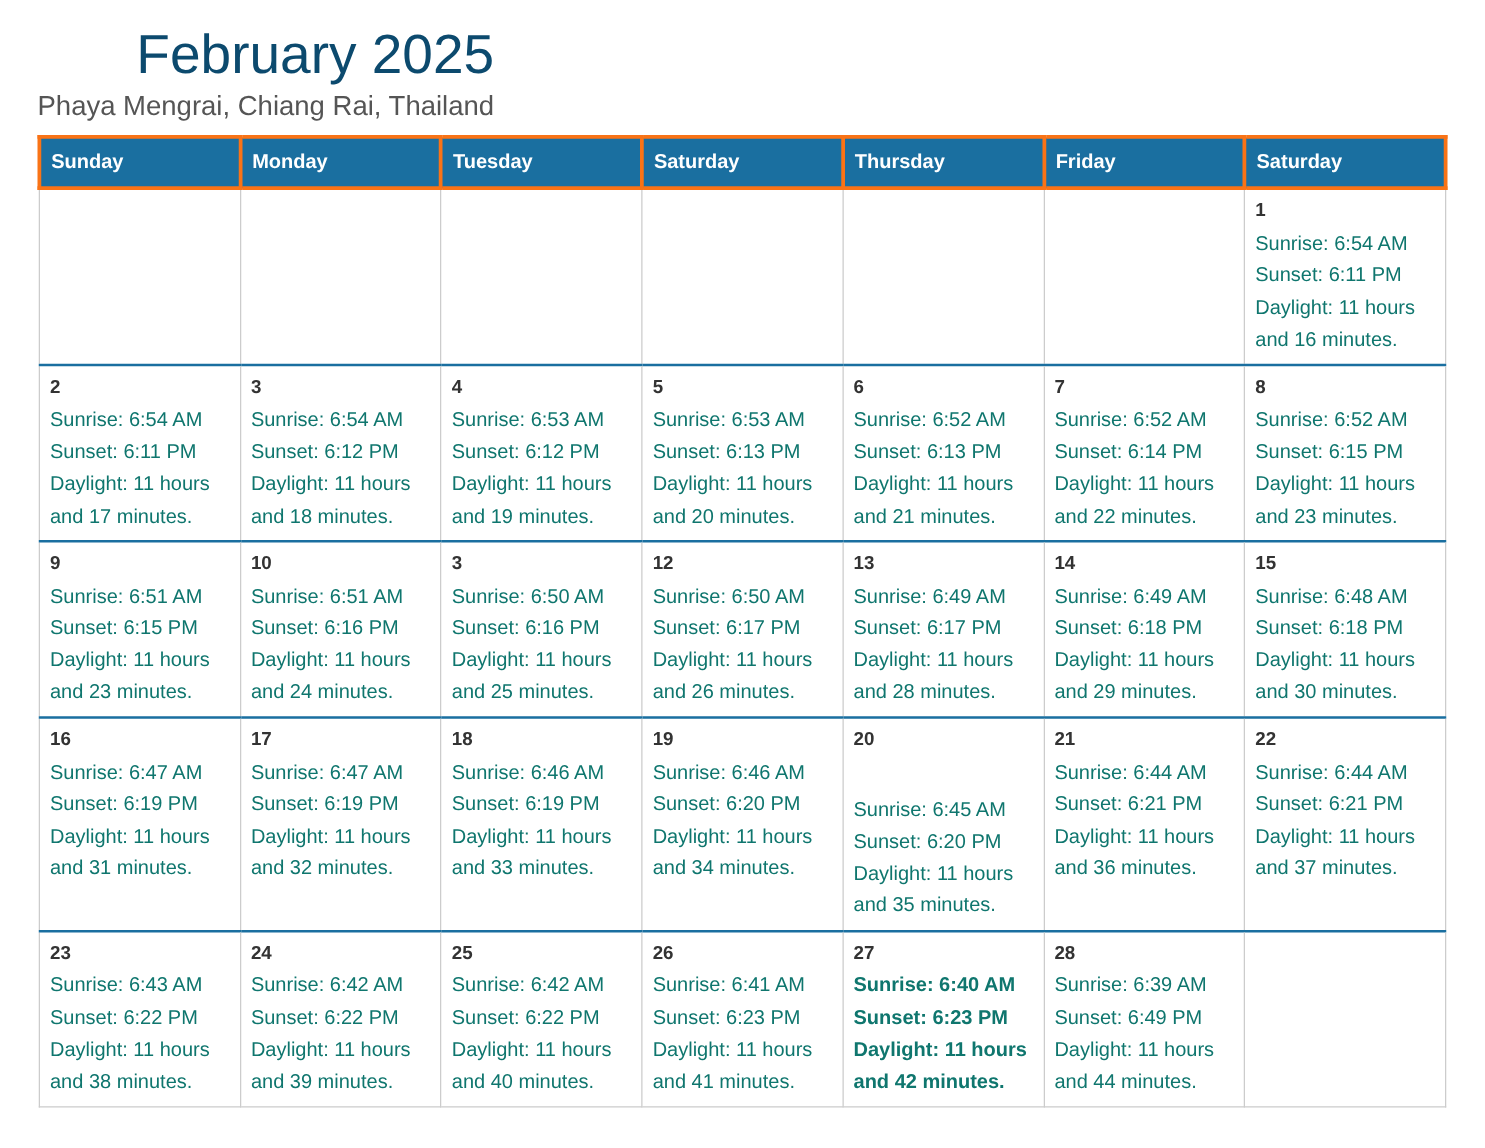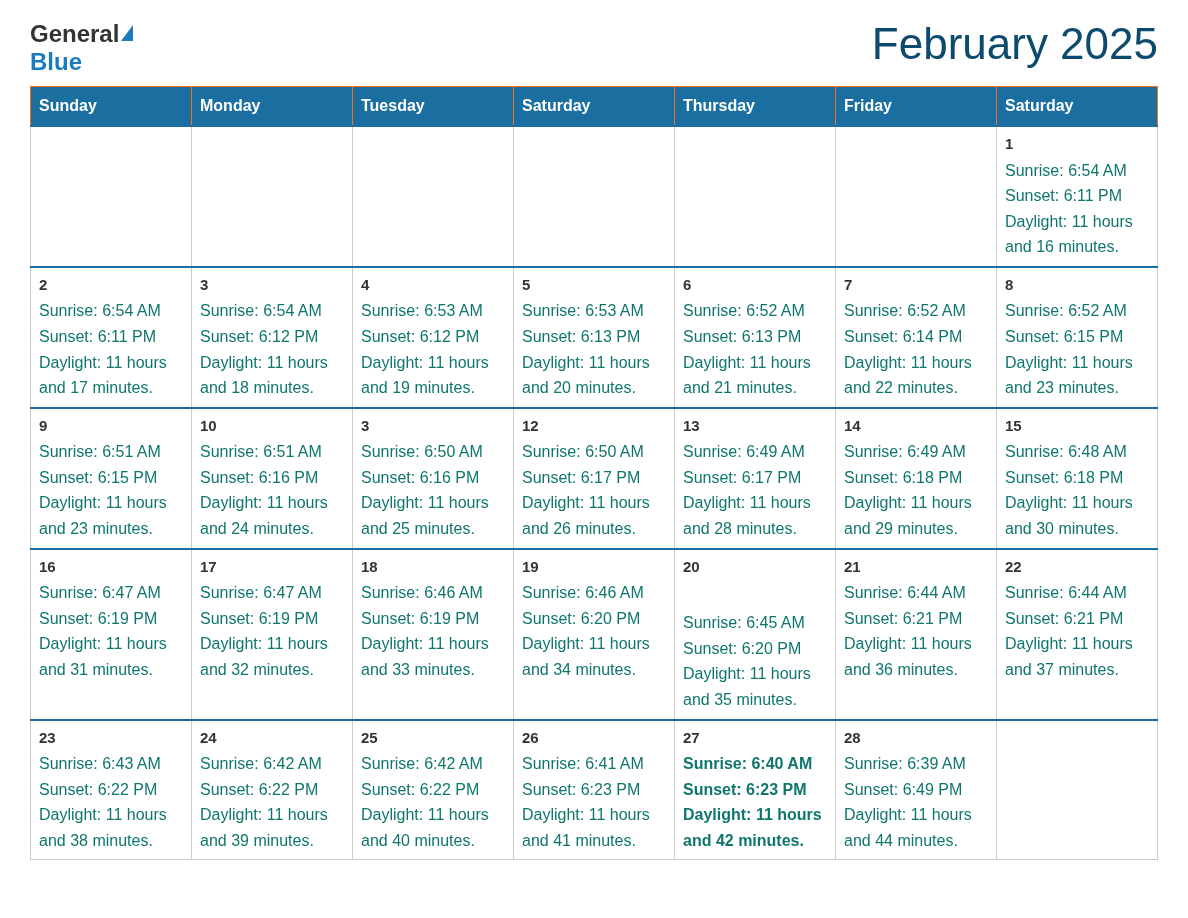--- a/index.html
+++ b/index.html
@@ -45,21 +45,21 @@
       border-collapse: collapse;
       margin-top: 10px;
     }
     thead tr th {
       background-color: #1a6fa0;
       color: #fff;
       font-size: 16px;
       font-weight: bold;
       padding: 10px 8px;
       text-align: left;
-      border: 1px solid #f97316;
+      border: 3px solid #f97316;
     }
     tbody tr td {
       width: 14.28%;
       vertical-align: top;
       border: 1px solid #ccc;
       border-top: 2px solid #1a6fa0;
       padding: 6px 8px;
       min-height: 110px;
       font-size: 12.5px;
       line-height: 1.5;
@@ -76,31 +76,23 @@
       line-height: 1.6;
     }
     tbody tr td.empty {
       background: #fff;
     }
   </style>
 </head>
 <body>
 
 <div class="header">
-  <div class="logo">
-    <div class="logo-line1">
-      <span style="font-size:24px;font-weight:bold;color:#333;">General</span>
-      <span style="display:inline-block;width:0;height:0;border-left:12px solid transparent;border-bottom:16px solid #1a7bbf;margin-left:2px;margin-bottom:2px;vertical-align:bottom;"></span>
-    </div>
-    <div>
-      <span style="font-size:24px;font-weight:bold;color:#1a7bbf;">Blue</span>
-    </div>
-  </div>
   <div class="title-block">
     <div class="month-title">February 2025</div>
+    <div class="location-title">Phaya Mengrai, Chiang Rai, Thailand</div>
   </div>
 </div>
 
 <table>
   <thead>
     <tr>
     <th>Sunday</th>
         <th>Monday</th>
         <th>Tuesday</th>
         <th>Saturday</th>

